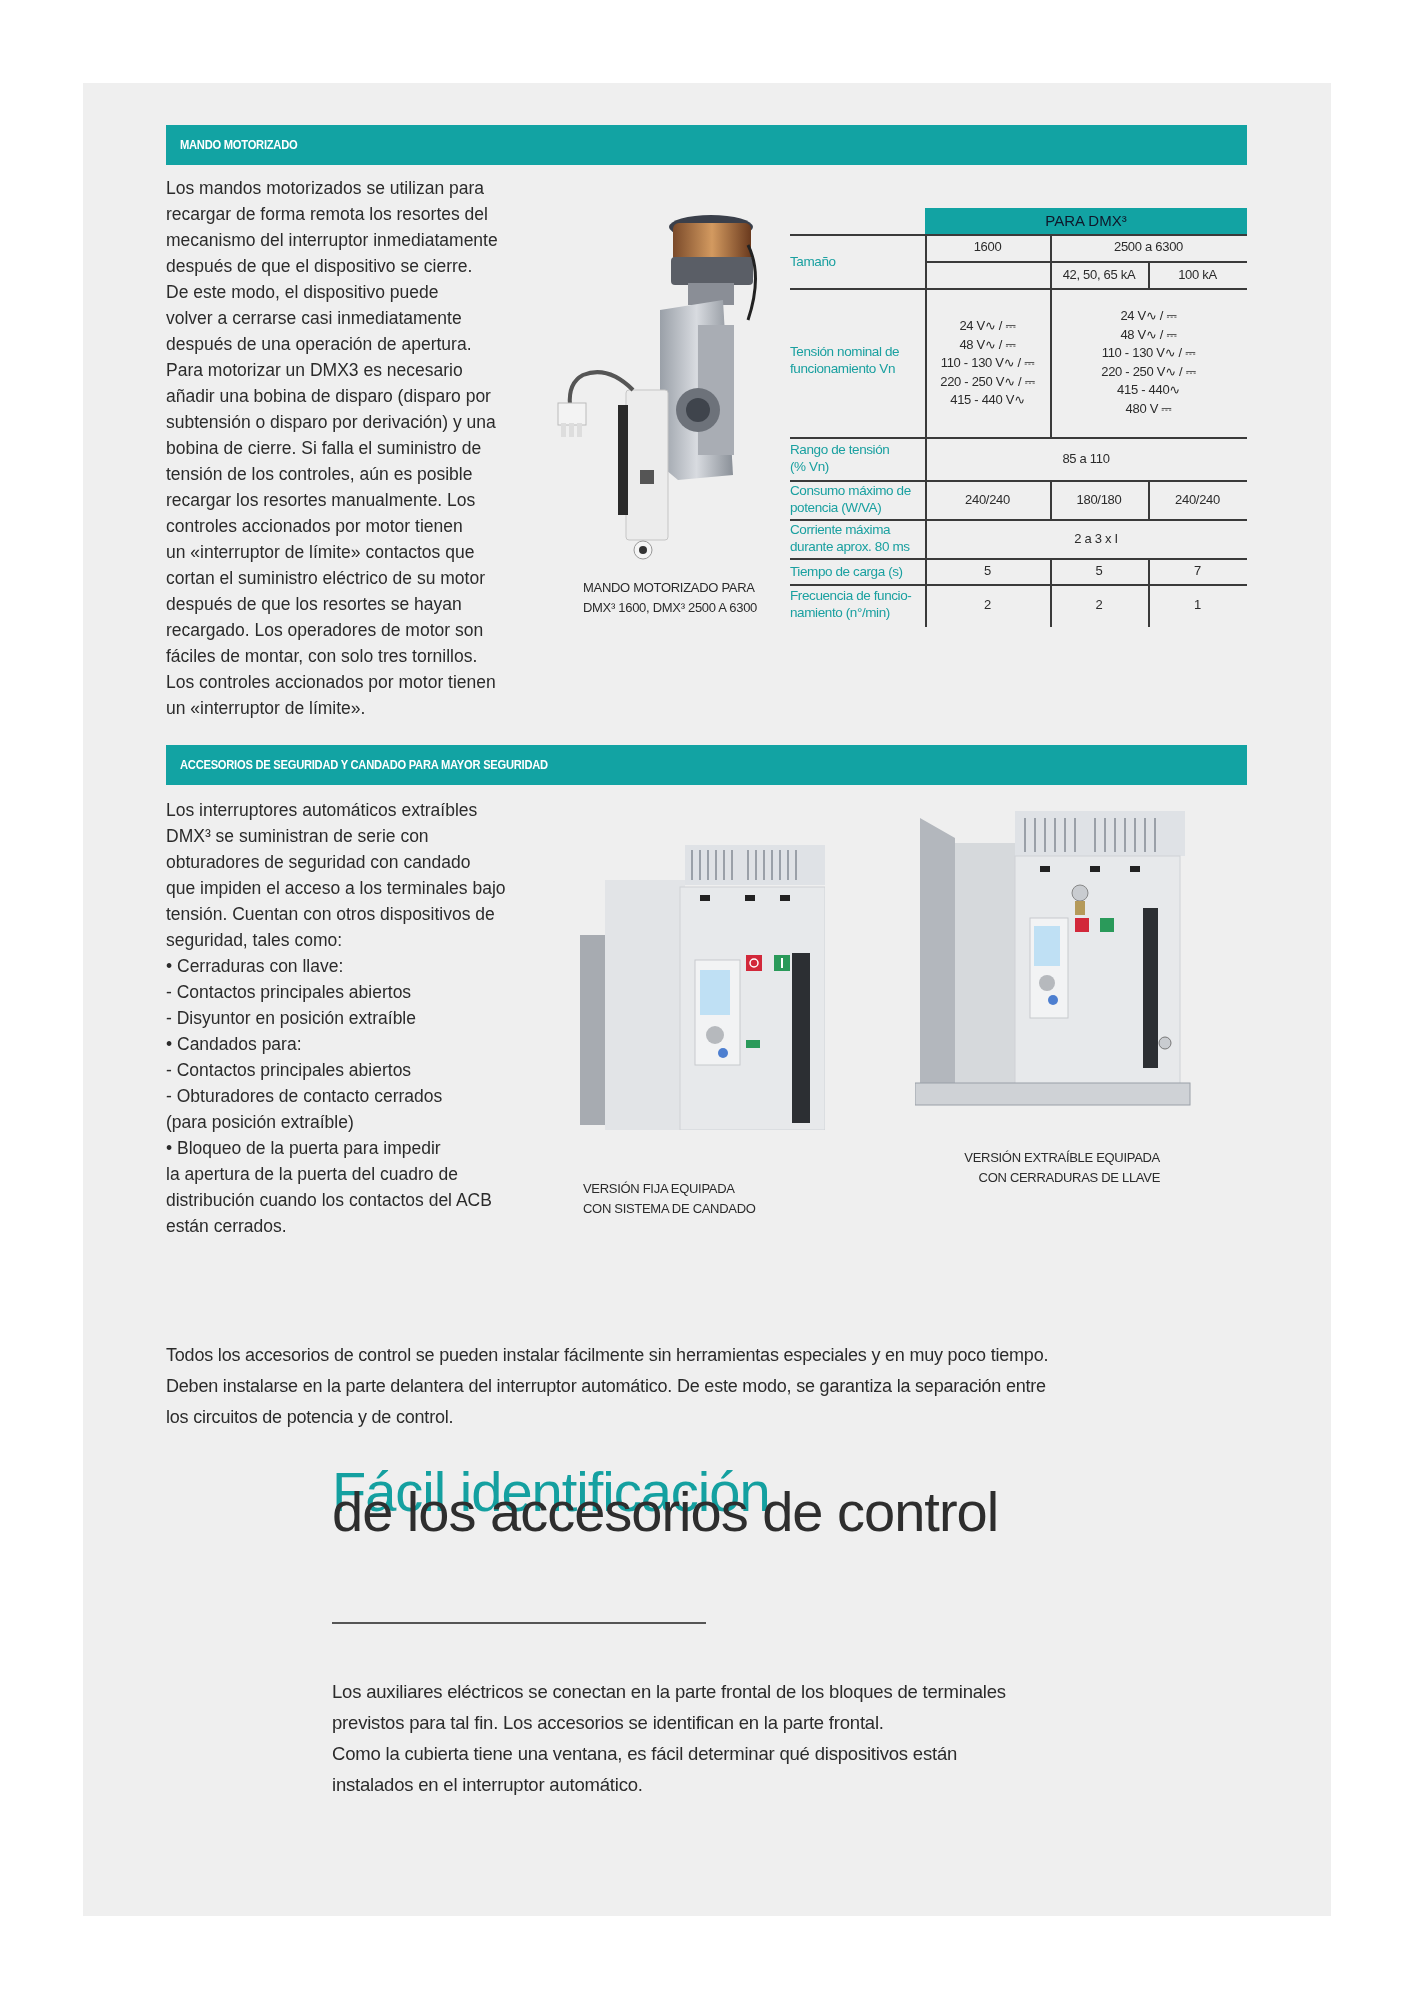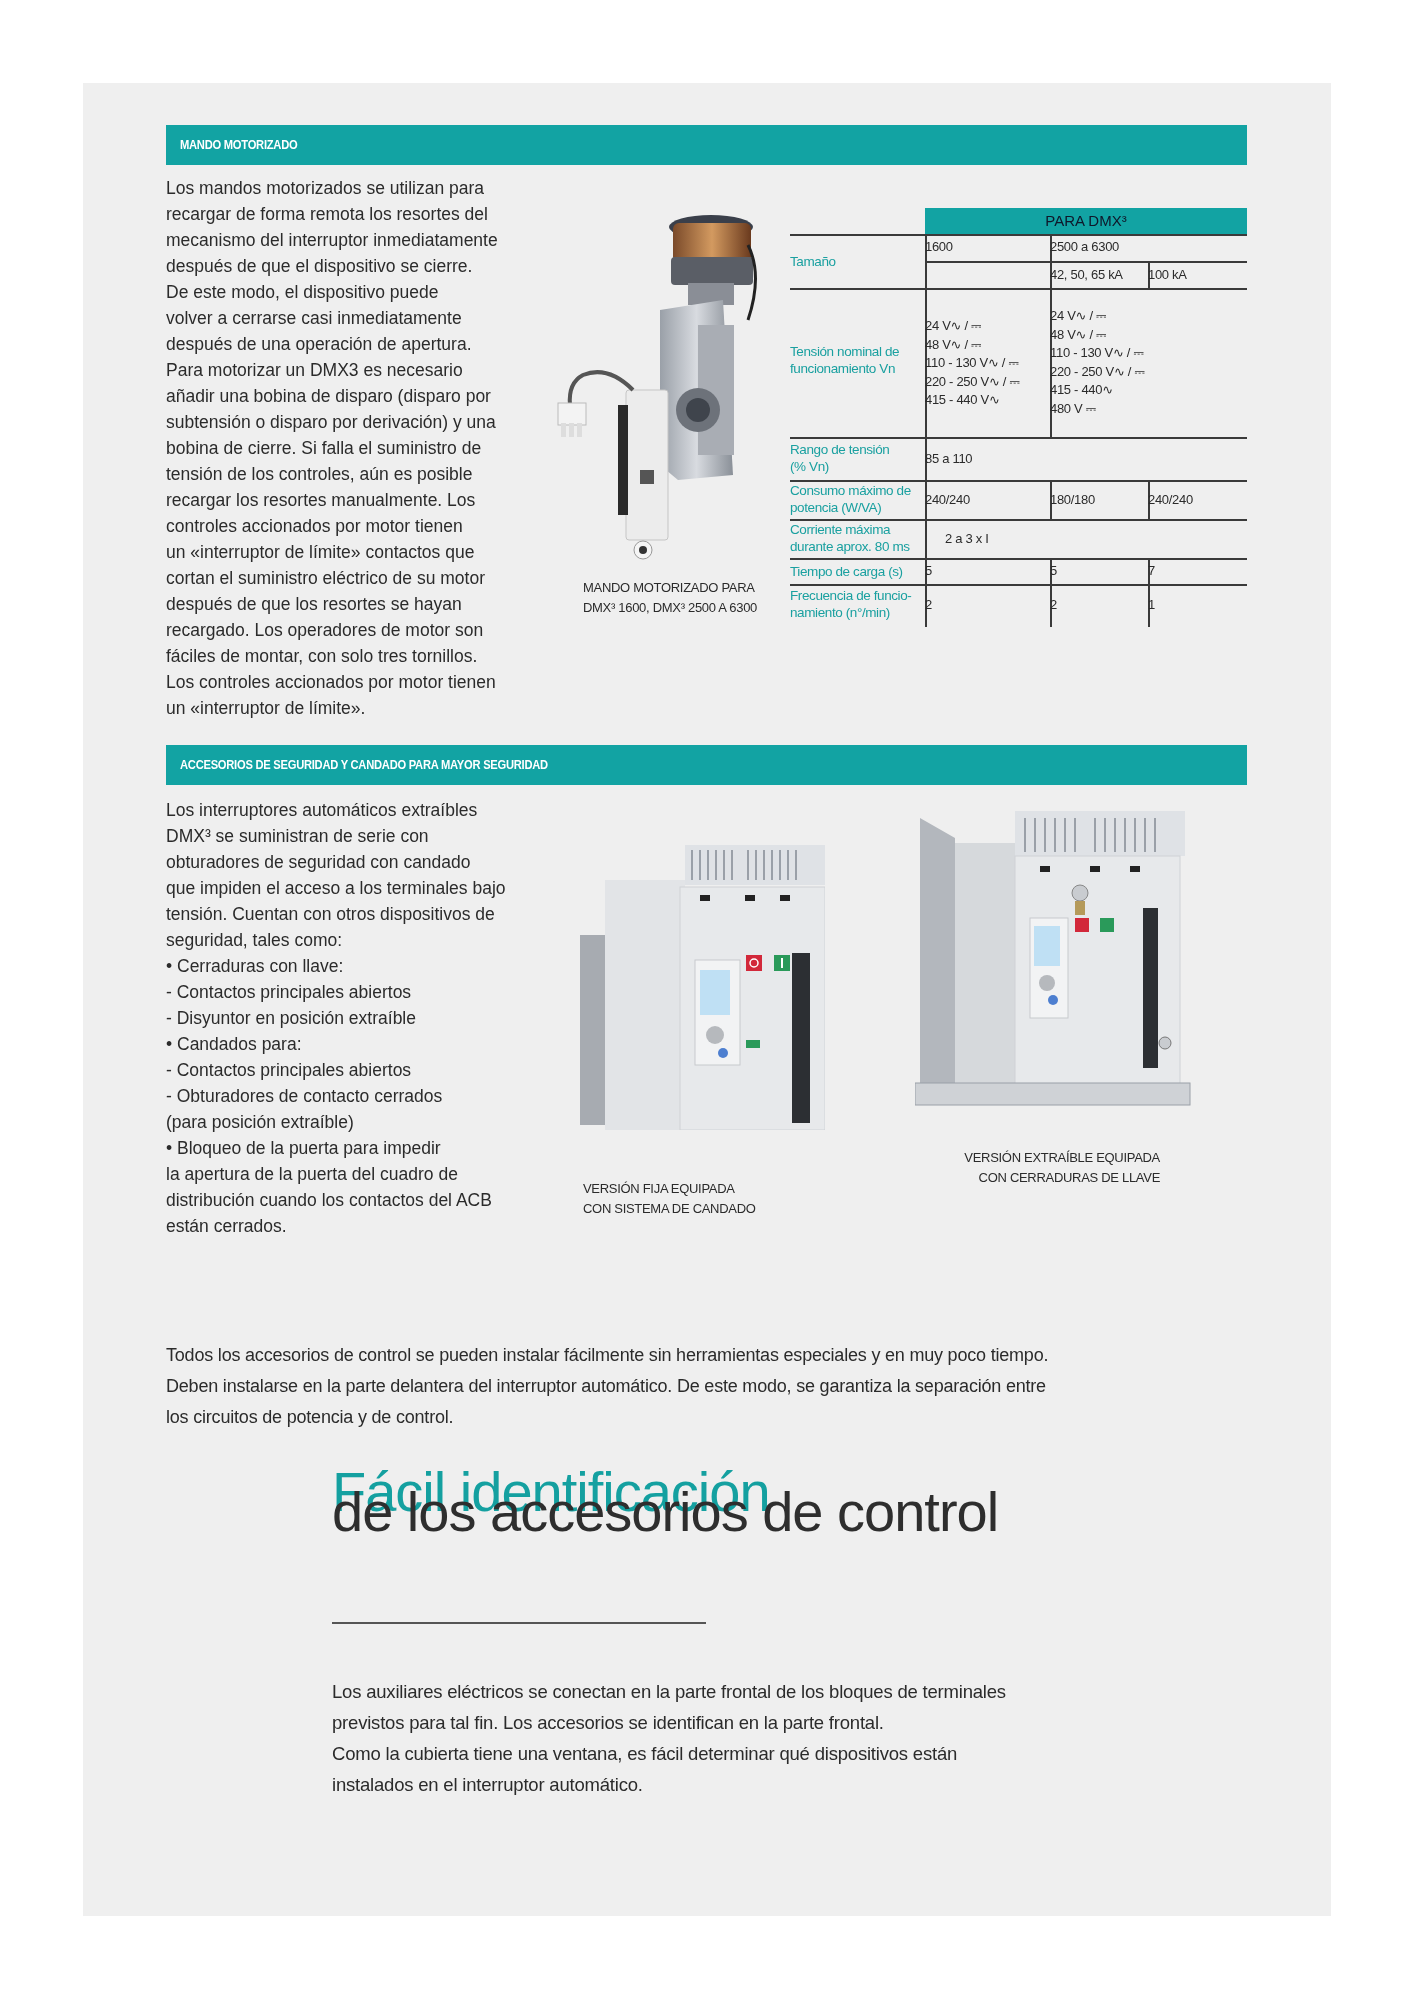--- a/index.html
+++ b/index.html
@@ -20,21 +20,21 @@
   .body-text {
     position: absolute; font-size: 17.5px; line-height: 26px; color: #2b2b2b;
     white-space: pre-line;
   }
   .caption {
     position: absolute; font-size: 13px; line-height: 20px; color: #2b2b2b;
     white-space: pre-line; letter-spacing: -0.3px;
   }
   
   .spec-table { position: absolute; left: 707px; top: 125px; width: 457px; }
-  .cell { position: absolute; font-size: 13px; color: #2b2b2b; text-align: left; letter-spacing: -0.3px; }
+  .cell { position: absolute; font-size: 13px; color: #2b2b2b; text-align: center; letter-spacing: -0.3px; }
   .rowlabel { position: absolute; left: 0; color: #1aa0a0; font-size: 13.5px; line-height: 17px; letter-spacing: -0.4px; white-space: pre-line; }
   .hline { position: absolute; height: 1.5px; background: #3a3a3a; }
   .vline { position: absolute; width: 1.5px; background: #3a3a3a; }
   .table-head {
     position: absolute; left: 135px; top: 83px; width: 322px; height: 26px;
     background: #12a3a3; color: #0f172a; font-size: 15px; line-height: 26px; text-align: center;
   }
   .volts { white-space: pre-line; line-height: 18.5px; font-size: 13px; }
   .photo { position: absolute; }
   .title1 {

